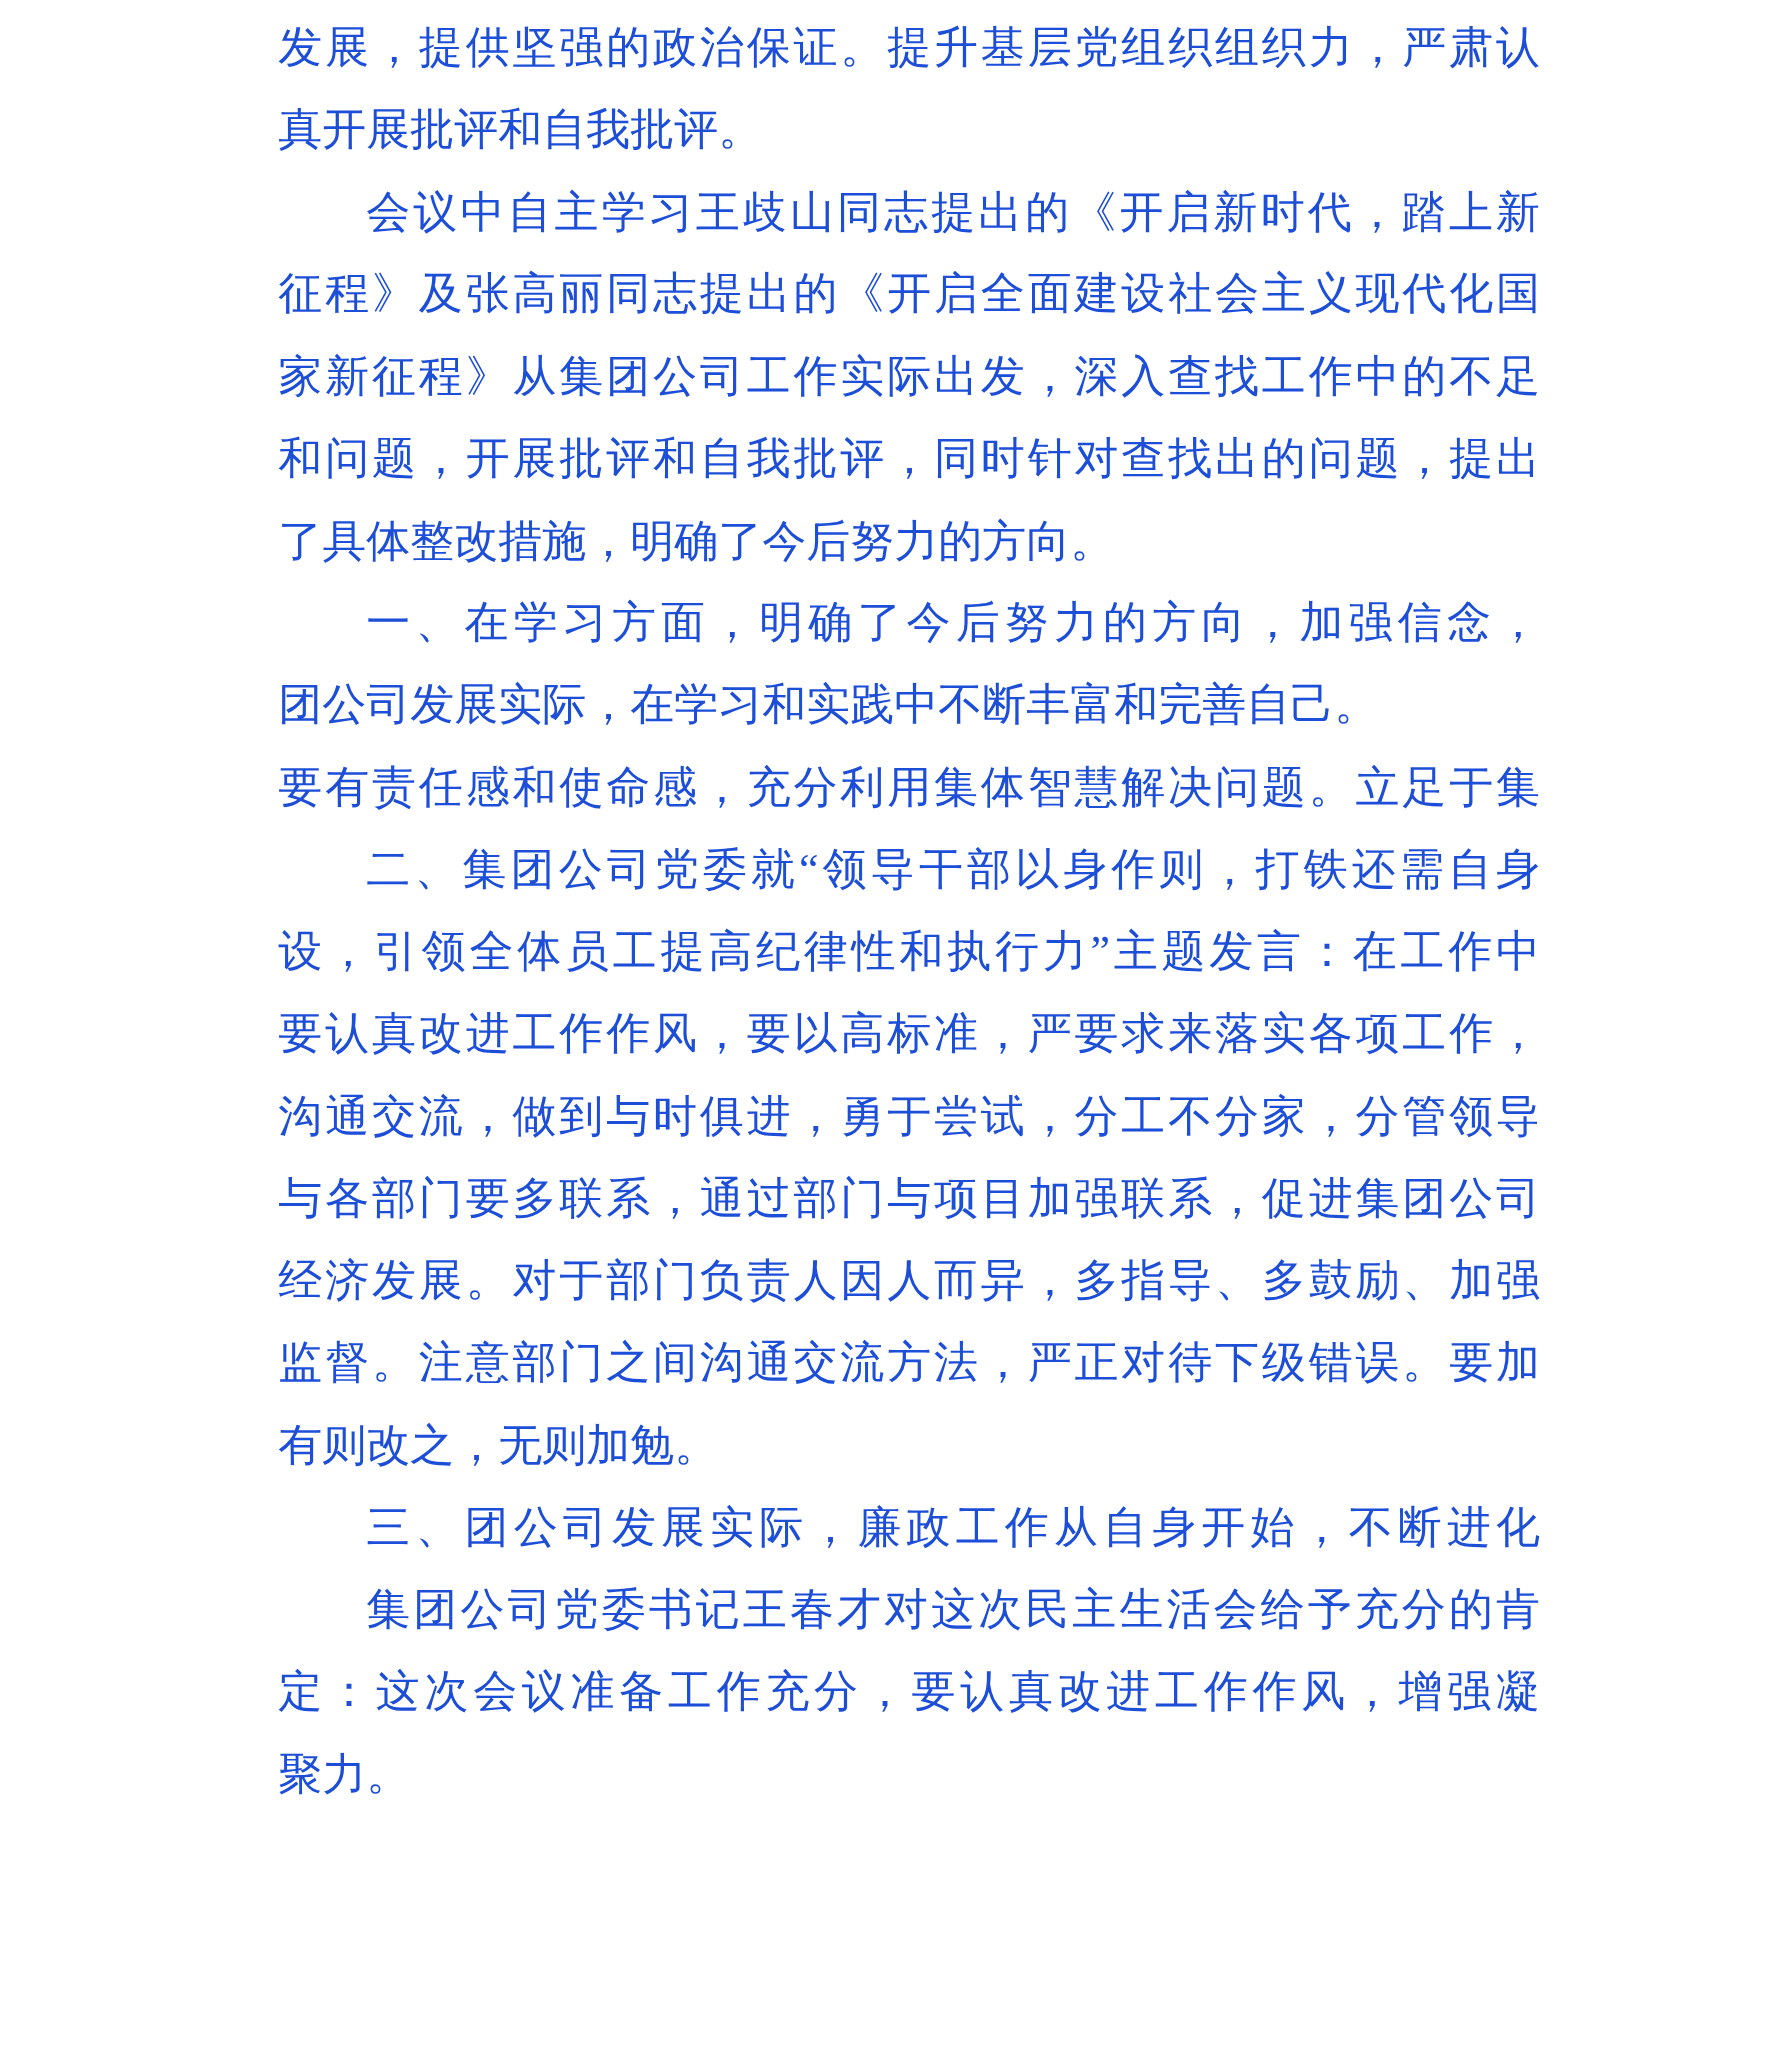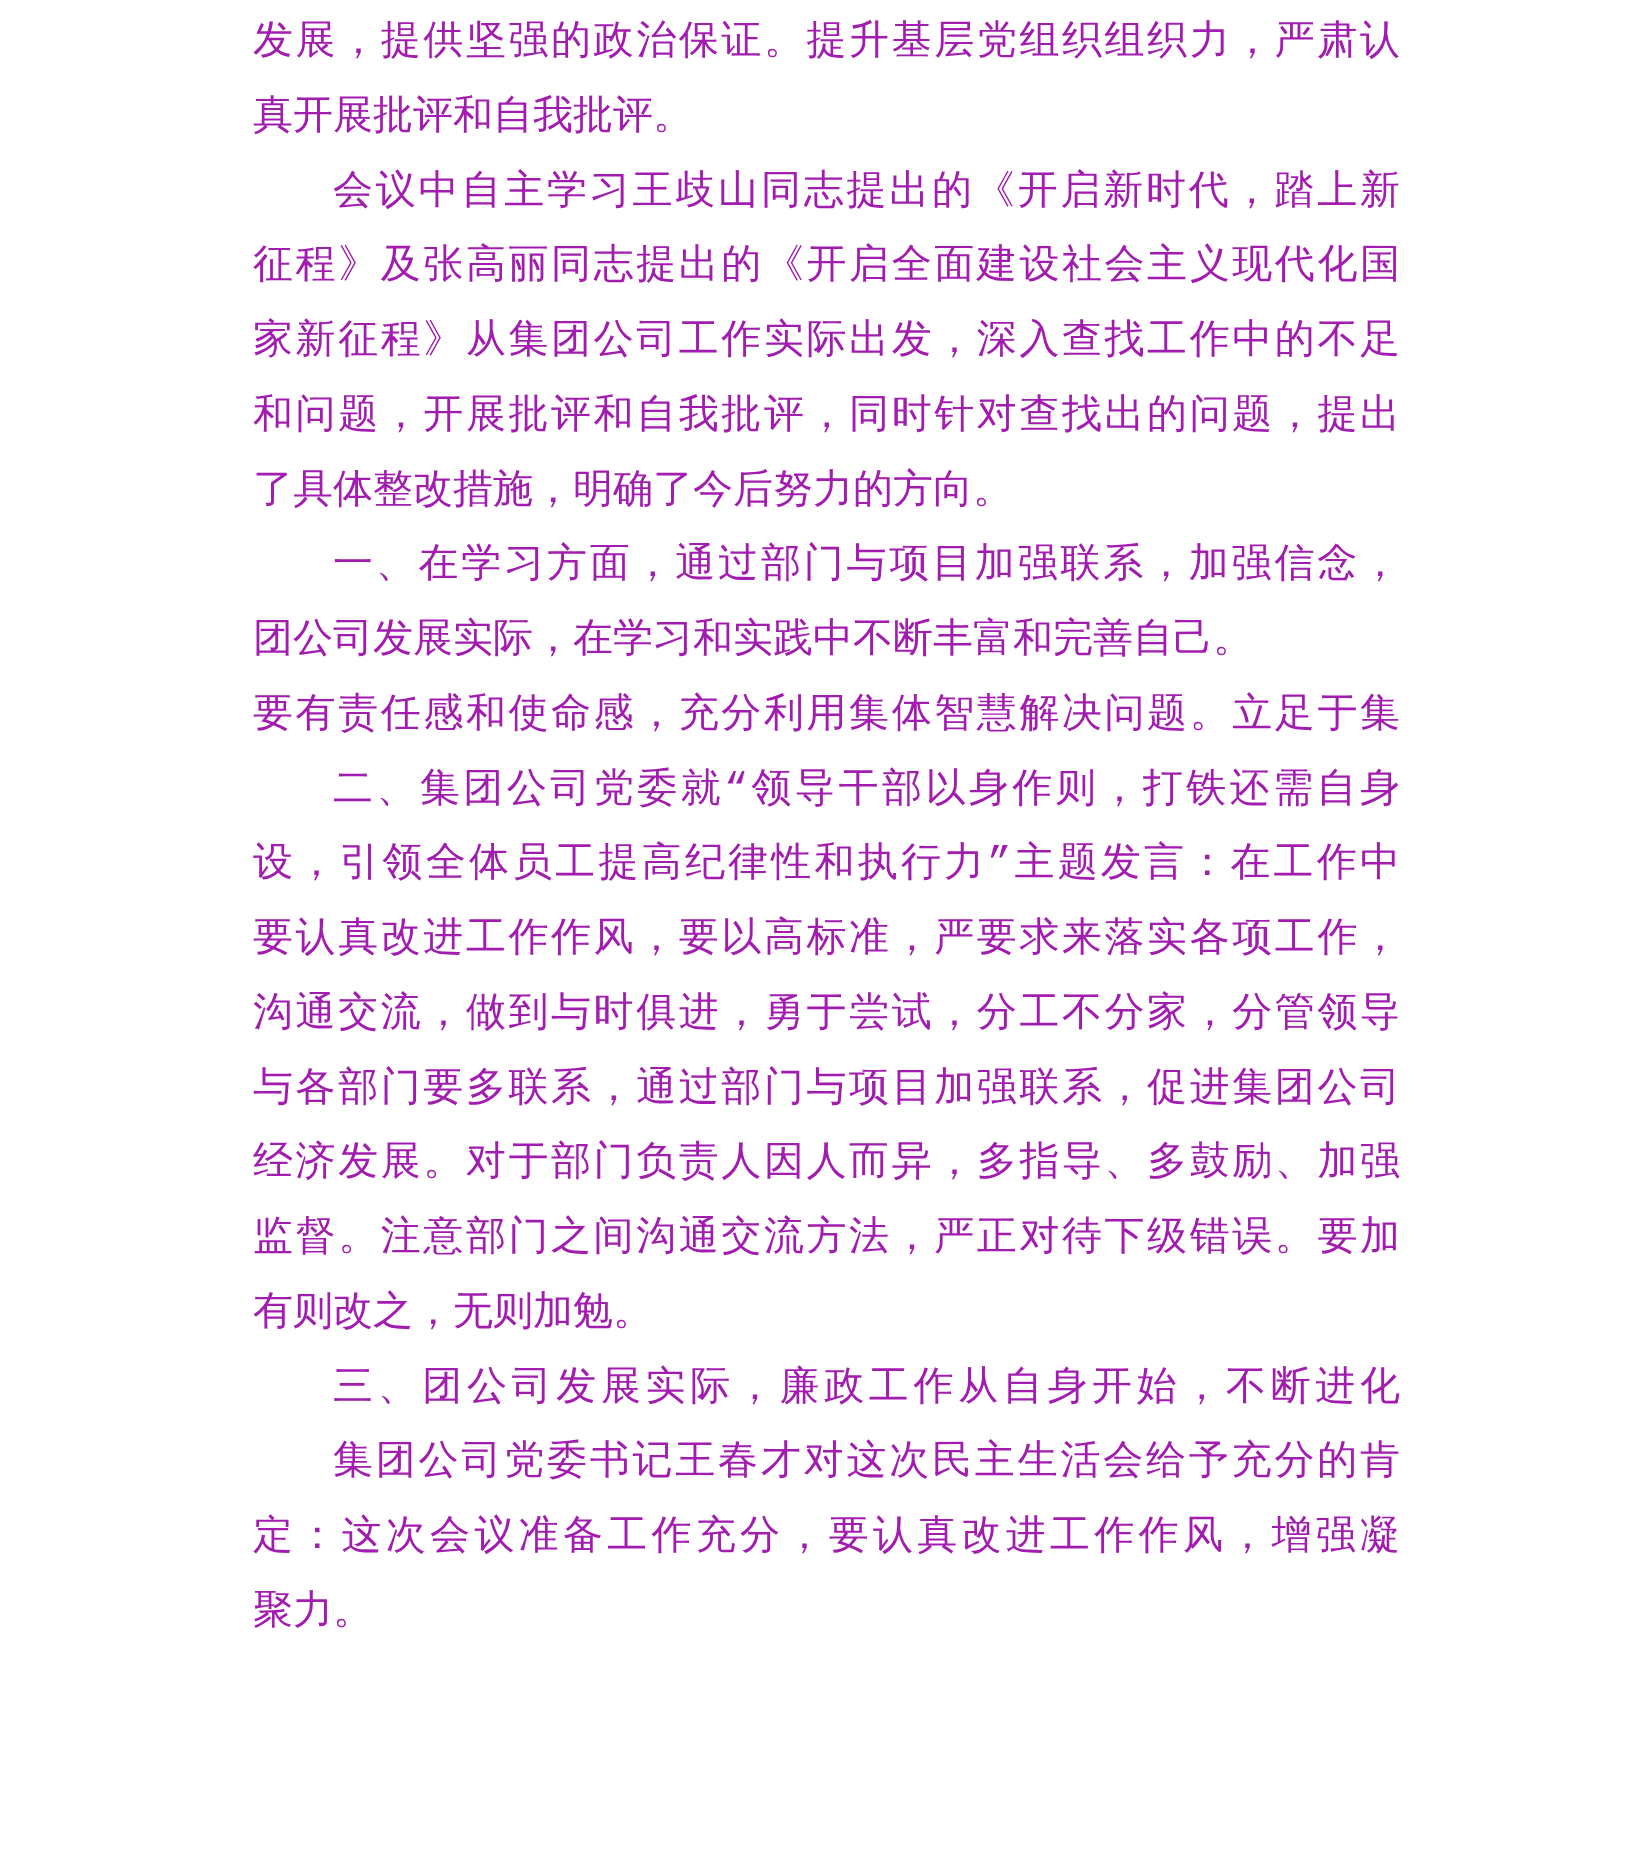--- a/index.html
+++ b/index.html
@@ -42,35 +42,35 @@
     text-align: left;
     text-align-last: left;
   }
   .line.indent {
     padding-left: 80px; 
   }
 </style>
 </head>
 <body>
 
-<div class="page" style="color: #a21caf; background: rgb(255, 255, 255); font-family: Liberation Mono, monospace;">
+<div class="page" style="color: #1d4ed8; background: rgb(255, 255, 255);">
   <div class="text-block">
       <div class="paragraph">
         <div class="line justify">发展，提供坚强的政治保证。提升基层党组织组织力，严肃认</div>
         <div class="line last">真开展批评和自我批评。</div>
       </div>
       <div class="paragraph">
         <div class="line justify indent">会议中自主学习王歧山同志提出的《开启新时代，踏上新</div>
         <div class="line justify">征程》及张高丽同志提出的《开启全面建设社会主义现代化国</div>
         <div class="line justify">家新征程》从集团公司工作实际出发，深入查找工作中的不足</div>
         <div class="line justify">和问题，开展批评和自我批评，同时针对查找出的问题，提出</div>
         <div class="line last">了具体整改措施，明确了今后努力的方向。</div>
       </div>
       <div class="paragraph">
-        <div class="line justify indent">一、在学习方面，通过部门与项目加强联系，加强信念，</div>
+        <div class="line justify indent">一、在学习方面，明确了今后努力的方向，加强信念，</div>
         <div class="line last">团公司发展实际，在学习和实践中不断丰富和完善自己。</div>
         <div class="line justify">要有责任感和使命感，充分利用集体智慧解决问题。立足于集</div>
       </div>
       <div class="paragraph">
         <div class="line justify indent">二、集团公司党委就“领导干部以身作则，打铁还需自身</div>
         <div class="line justify">设，引领全体员工提高纪律性和执行力”主题发言：在工作中</div>
         <div class="line justify">要认真改进工作作风，要以高标准，严要求来落实各项工作，</div>
         <div class="line justify">沟通交流，做到与时俱进，勇于尝试，分工不分家，分管领导</div>
         <div class="line justify">与各部门要多联系，通过部门与项目加强联系，促进集团公司</div>
         <div class="line justify">经济发展。对于部门负责人因人而异，多指导、多鼓励、加强</div>

